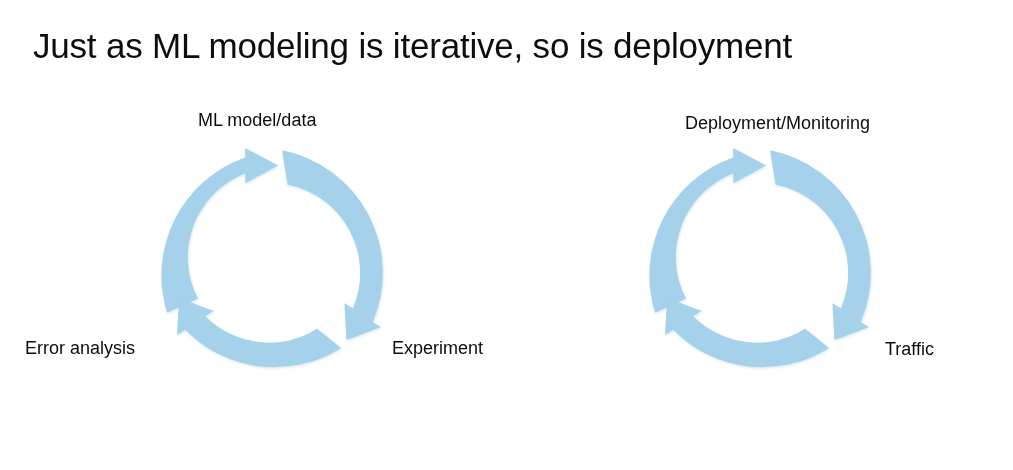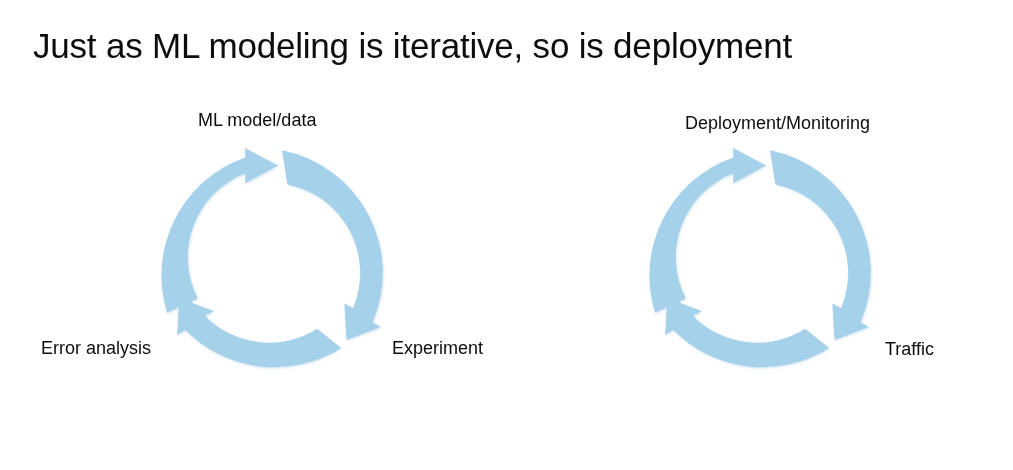--- a/index.html
+++ b/index.html
@@ -61,21 +61,21 @@
     color: #0d0d0d;
     line-height: 1.18;
     white-space: nowrap;
     font-family: "Liberation Sans", sans-serif;
   }
   .cyc-label.multiline { white-space: normal; text-align: center; }
 
   
   #label-ml-model  { left: 198px; top: 110px; }
   #label-experiment{ left: 392px; top: 338px; }
-  #label-error     { left: 25px;  top: 338px; margin-left: 16px; }
+  #label-error     { left: 25px;  top: 338px; }
 
   
   #label-deployment{ left: 685px; top: 113px; }
   #label-traffic   { left: 885px; top: 339px; }
   #label-performance {
     left: 519px;
     top: 325px;
     width: 104px;
     text-align: center;
   }

